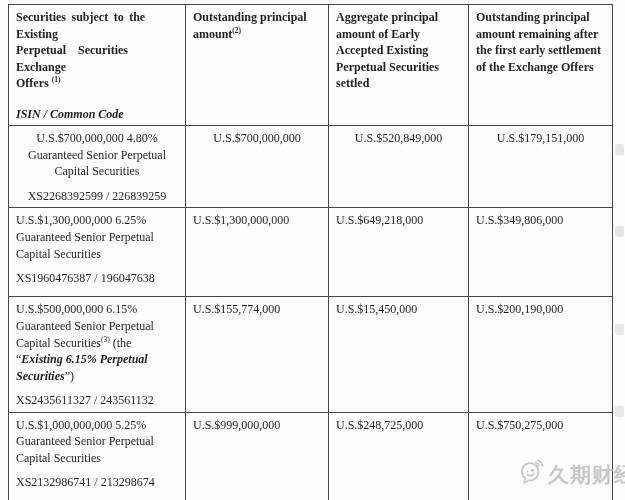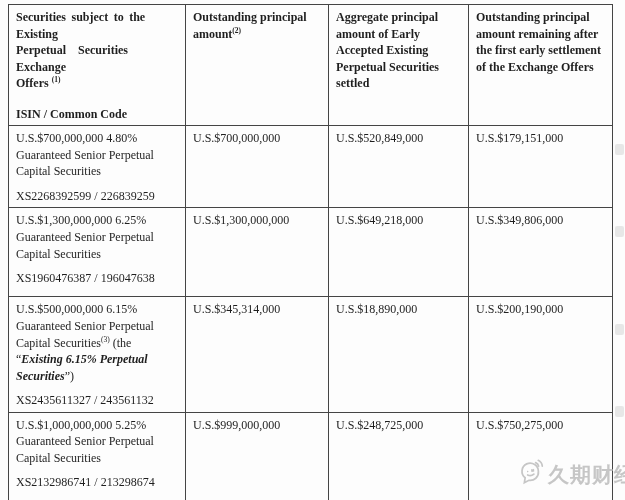--- a/index.html
+++ b/index.html
@@ -20,29 +20,29 @@
   }
   table.doc td{
     border:1.5px solid #454545;
     vertical-align:top;
     padding:4px 7px 3px 7px;
     font-size:12px;
     line-height:1.38;
     overflow:hidden;
   }
   tr.h-header td{height:84px;}
-  tr.h-r1 td{height:62px;}
+  tr.h-r1 td{height:62px;text-align:center;}
   tr.h-r2 td{height:81px;}
   tr.h-r3 td{height:99px;}
   tr.h-r4 td{height:81px;}
   .hdr{font-weight:bold;}
   .hl{display:block;}
   .hl1{word-spacing:2.5px;}
   .hl2{word-spacing:9px;}
-  .isin-label{display:block;margin-top:14px;font-weight:bold;}
+  .isin-label{display:block;margin-top:14px;font-weight:bold;font-style:italic;}
   p.name{margin:0;}
   p.isin{margin:8px 0 0 0;}
   p.amt{margin:0;}
   sup.fn{font-size:7.5px;vertical-align:super;line-height:0;}
   b.defined{font-weight:bold;font-style:italic;}
   
   .wm{
     position:absolute;
     left:518px;top:459px;
     display:flex;align-items:center;
@@ -126,24 +126,24 @@
             <p class="amt">U.S.$349,806,000</p>
           </td>
     </tr>
 
     <tr class="h-r3">
       <td>
         <p class="name"><span>U.S.$500,000,000 6.15% Guaranteed Senior Perpetual Capital Securities</span><sup class="fn">(3)</sup><span> (the “</span><b class="defined">Existing 6.15% Perpetual Securities</b><span>”)</span></p>
         <p class="isin">XS2435611327 / 243561132</p>
       </td>
       <td>
-            <p class="amt">U.S.$345,314,000</p>
+            <p class="amt">U.S.$155,774,000</p>
           </td>
       <td>
-            <p class="amt">U.S.$18,890,000</p>
+            <p class="amt">U.S.$15,450,000</p>
           </td>
       <td>
             <p class="amt">U.S.$200,190,000</p>
           </td>
     </tr>
 
     <tr class="h-r4">
       <td>
         <p class="name"><span>U.S.$1,000,000,000 5.25% Guaranteed Senior Perpetual Capital Securities</span><sup class="fn"></sup><span></span><b class="defined"></b><span></span></p>
         <p class="isin">XS2132986741 / 213298674</p>

